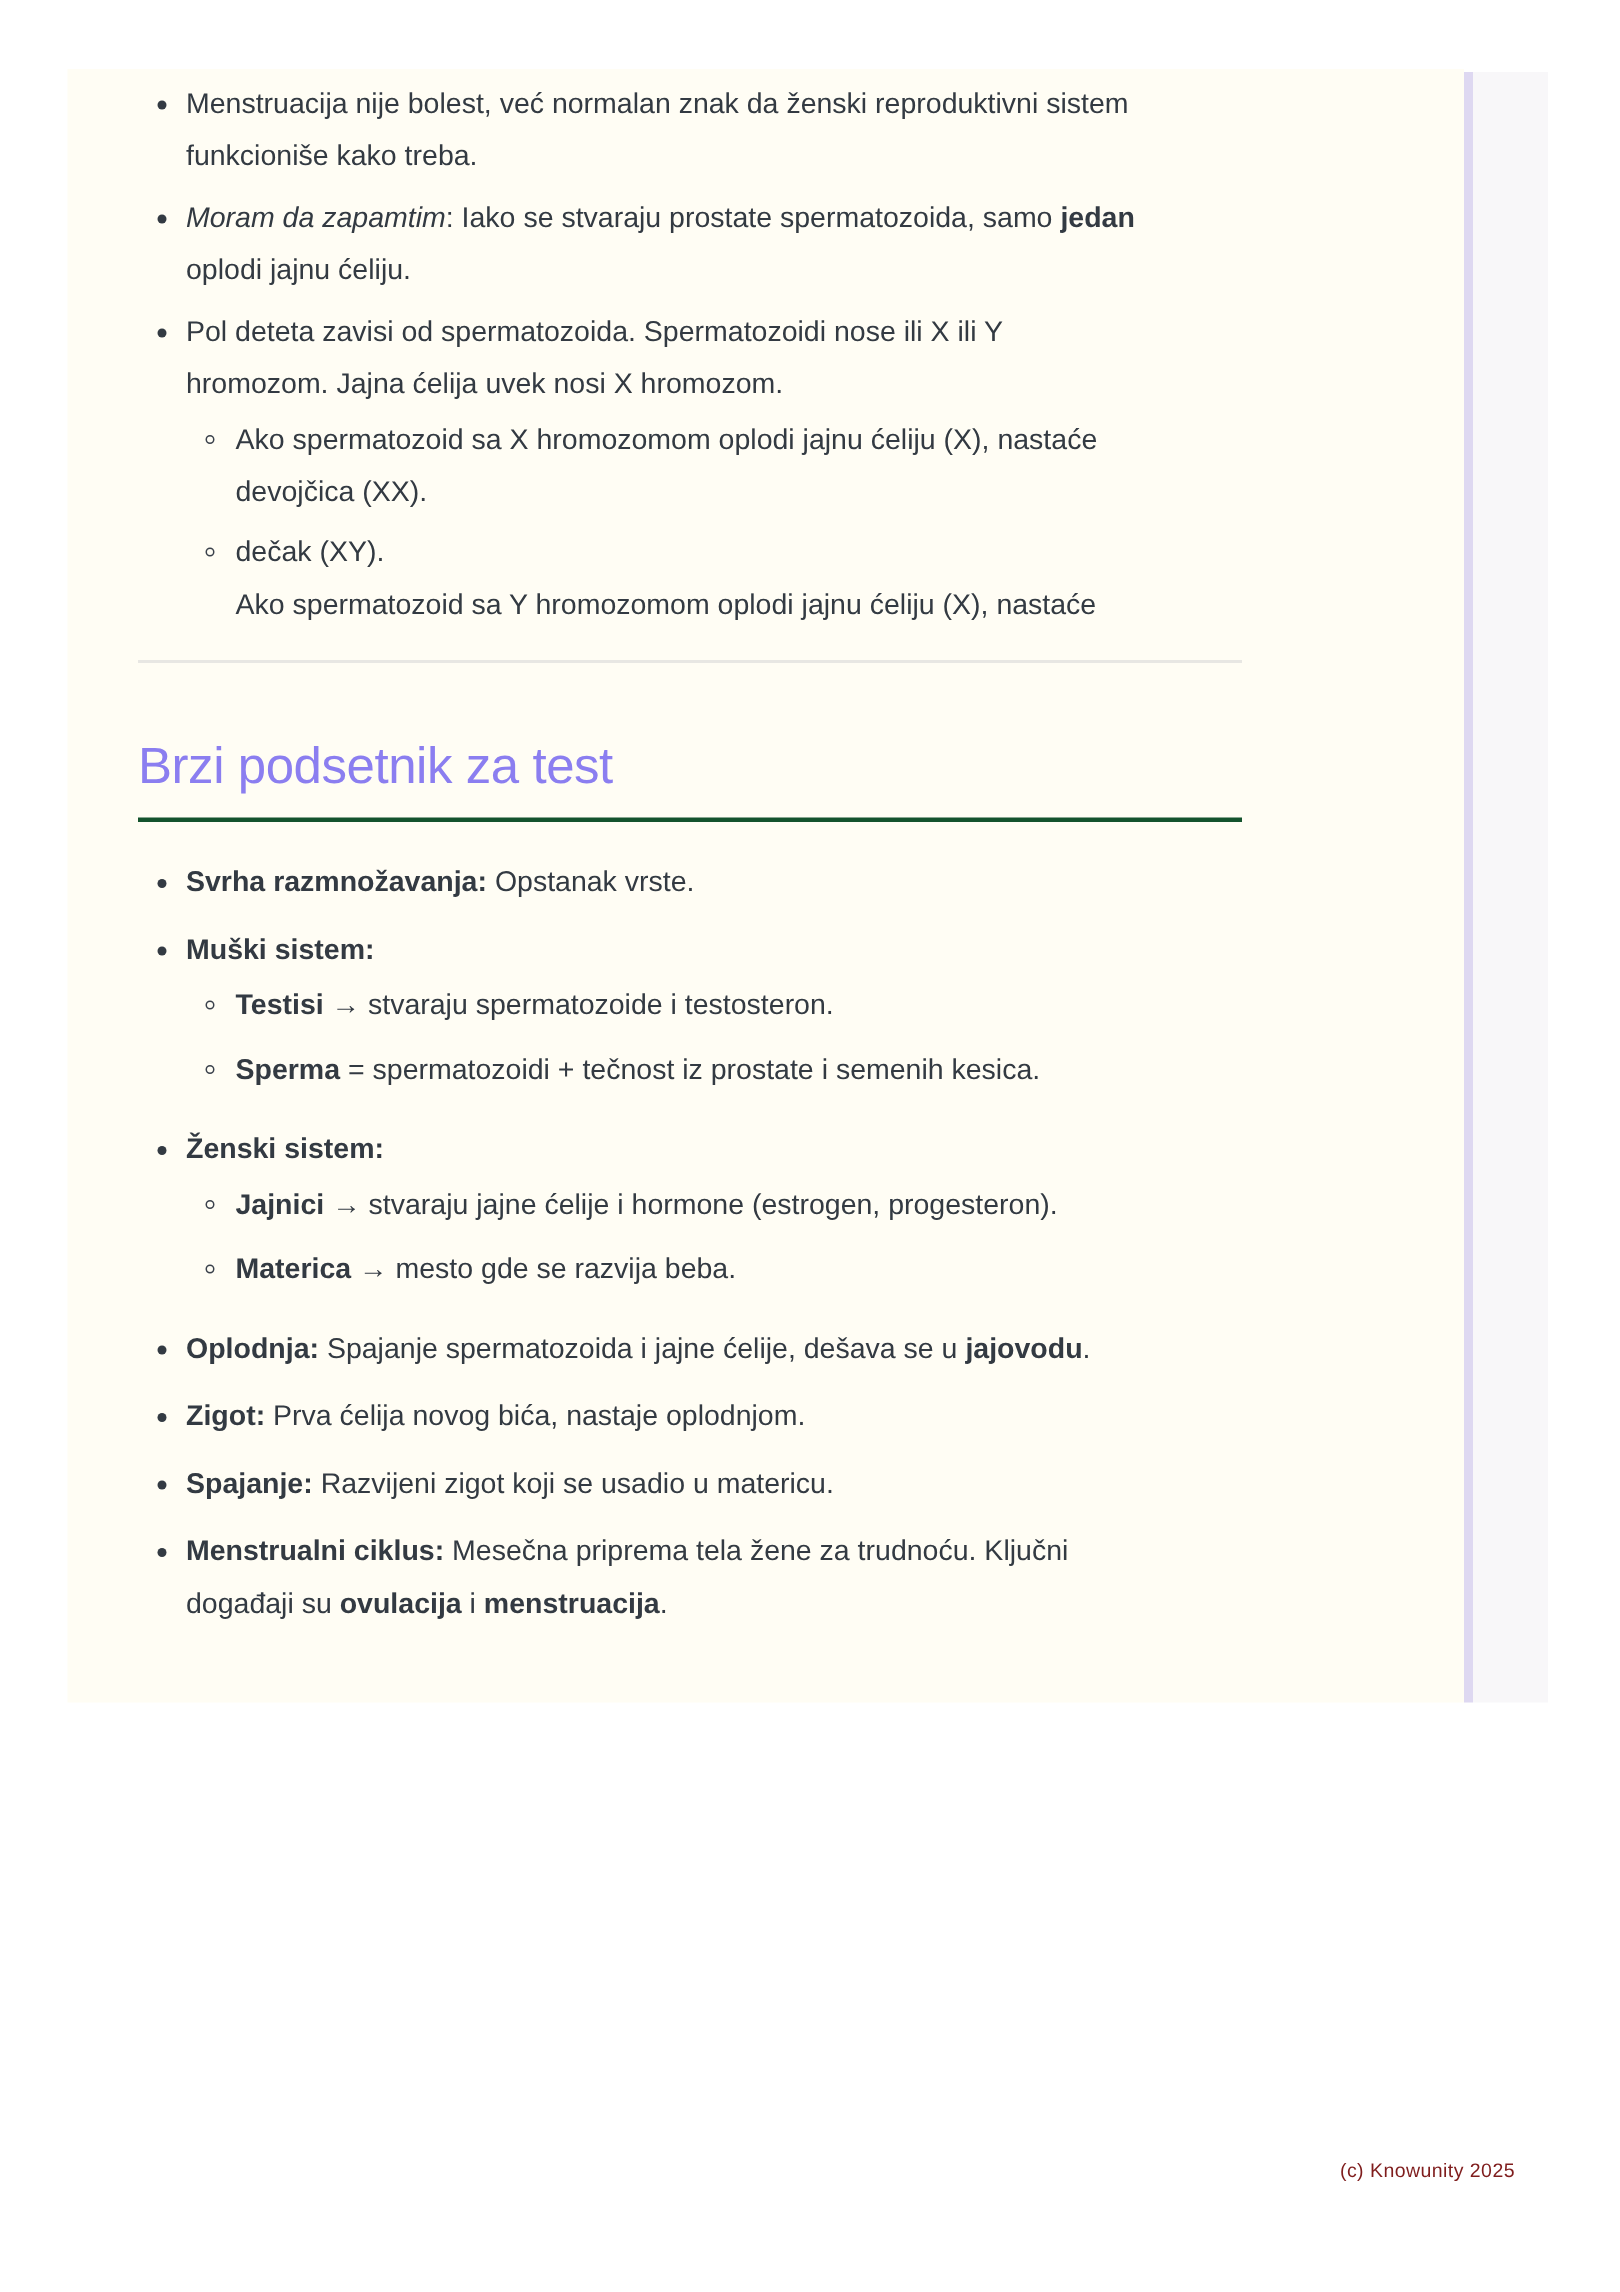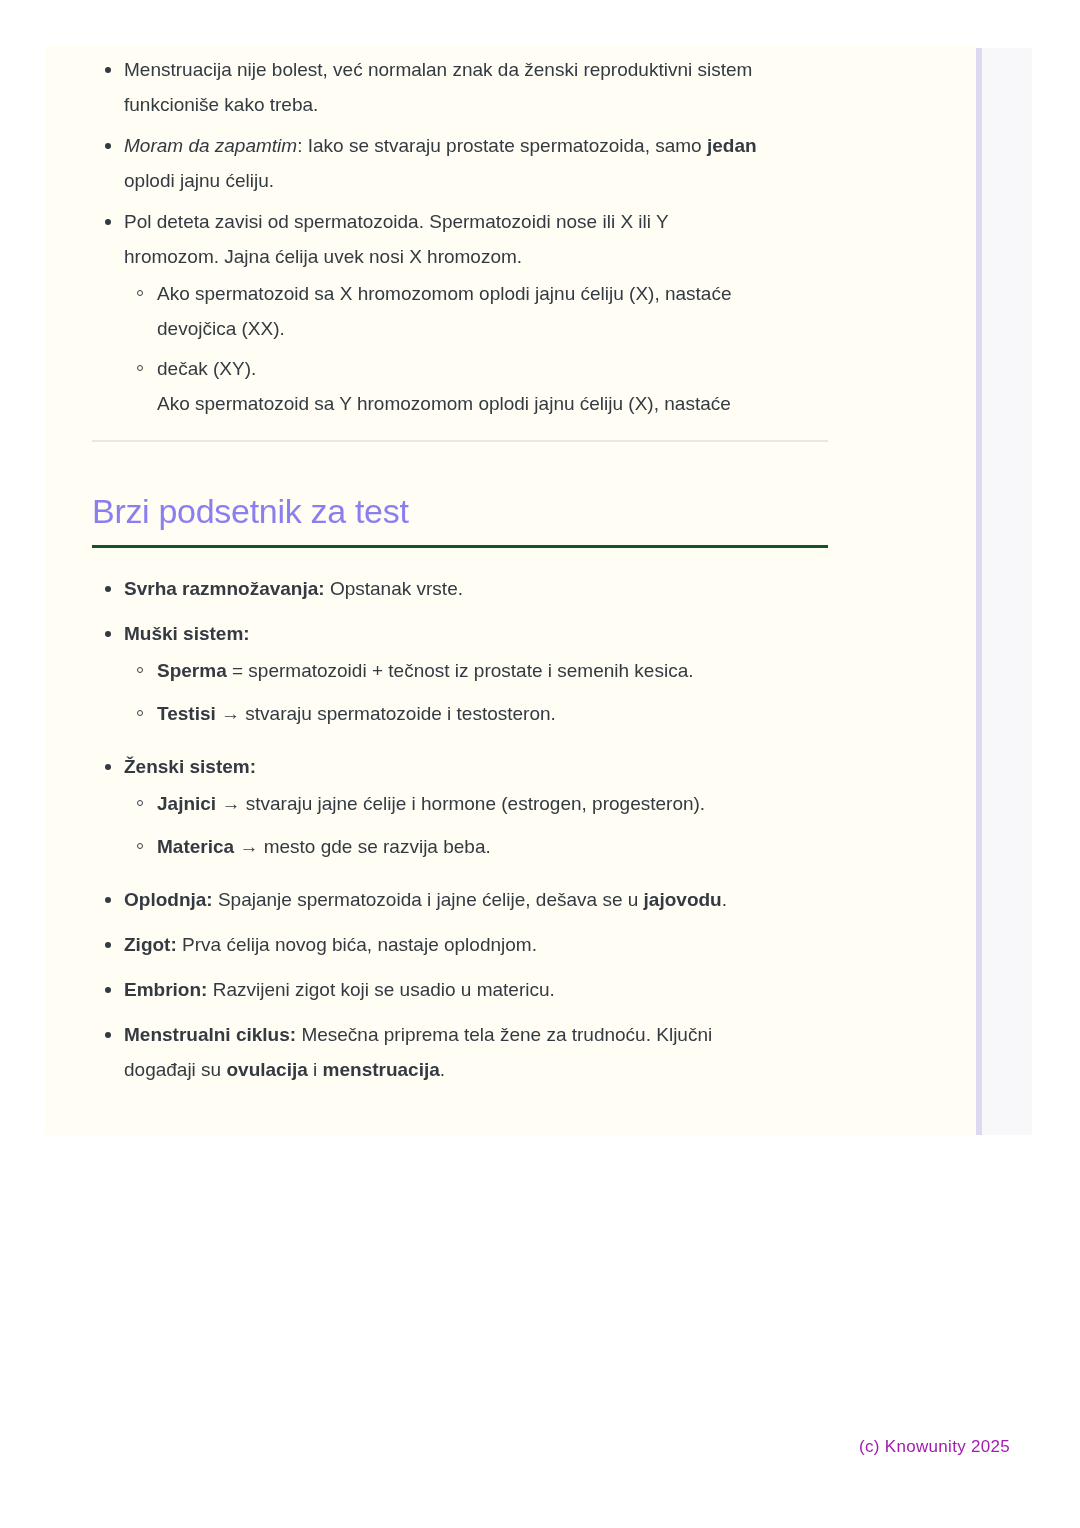--- a/index.html
+++ b/index.html
@@ -60,22 +60,22 @@
     letter-spacing: -0.3px;
     color: #8b7ef0;
     border-bottom: 3px solid #14532d;
   }
   .list-b { margin-top: 23px; }
   .list-b > li { margin-bottom: 10px; }
   .list-b .sublist { margin-top: 2px; }
   .list-b .sublist > li { margin-bottom: 8px; }
   .footer {
     position: absolute; top: 1438px; right: 70px;
-    font-size: 17px; line-height: 18px; letter-spacing: 0.3px;
-    color: #a21caf;
+    font-size: 13px; line-height: 18px; letter-spacing: 0.3px;
+    color: #7f1d1d;
   }
 </style>
 </head>
 <body>
 
 <div class="page-card">
   <div class="content">
 
     <ul class="list-a">
       <li>
@@ -145,29 +145,29 @@
             <span class="dot"></span>
           </span>
         <div class="itembody">
           <div class="line"><span class="b">Muški sistem:</span></div>
           <ul class="sublist">
             <li>
               <span class="submarker">
                   <span class="ring"></span>
                 </span>
               <div class="itembody">
+                <div class="line"><span class="b">Testisi</span><span> → stvaraju spermatozoide i testosteron.</span></div>
+              </div>
+            </li>
+            <li>
+              <span class="submarker">
+                  <span class="ring"></span>
+                </span>
+              <div class="itembody">
                 <div class="line"><span class="b">Sperma</span><span> = spermatozoidi + tečnost iz prostate i semenih kesica.</span></div>
-              </div>
-            </li>
-            <li>
-              <span class="submarker">
-                  <span class="ring"></span>
-                </span>
-              <div class="itembody">
-                <div class="line"><span class="b">Testisi</span><span> → stvaraju spermatozoide i testosteron.</span></div>
               </div>
             </li>
           </ul>
         </div>
       </li>
       <li>
         <span class="marker">
             <span class="dot"></span>
           </span>
         <div class="itembody">
@@ -206,21 +206,21 @@
           </span>
         <div class="itembody">
           <div class="line"><span class="b">Zigot:</span><span> Prva ćelija novog bića, nastaje oplodnjom.</span></div>
         </div>
       </li>
       <li>
         <span class="marker">
             <span class="dot"></span>
           </span>
         <div class="itembody">
-          <div class="line"><span class="b">Embrion:</span><span> Razvijeni zigot koji se usadio u matericu.</span></div>
+          <div class="line"><span class="b">Spajanje:</span><span> Razvijeni zigot koji se usadio u matericu.</span></div>
         </div>
       </li>
       <li>
         <span class="marker">
             <span class="dot"></span>
           </span>
         <div class="itembody">
           <div class="line"><span class="b">Menstrualni ciklus:</span><span> Mesečna priprema tela žene za trudnoću. Ključni</span></div>
           <div class="line"><span>događaji su </span><span class="b">ovulacija</span><span> i </span><span class="b">menstruacija</span><span>.</span></div>
         </div>

